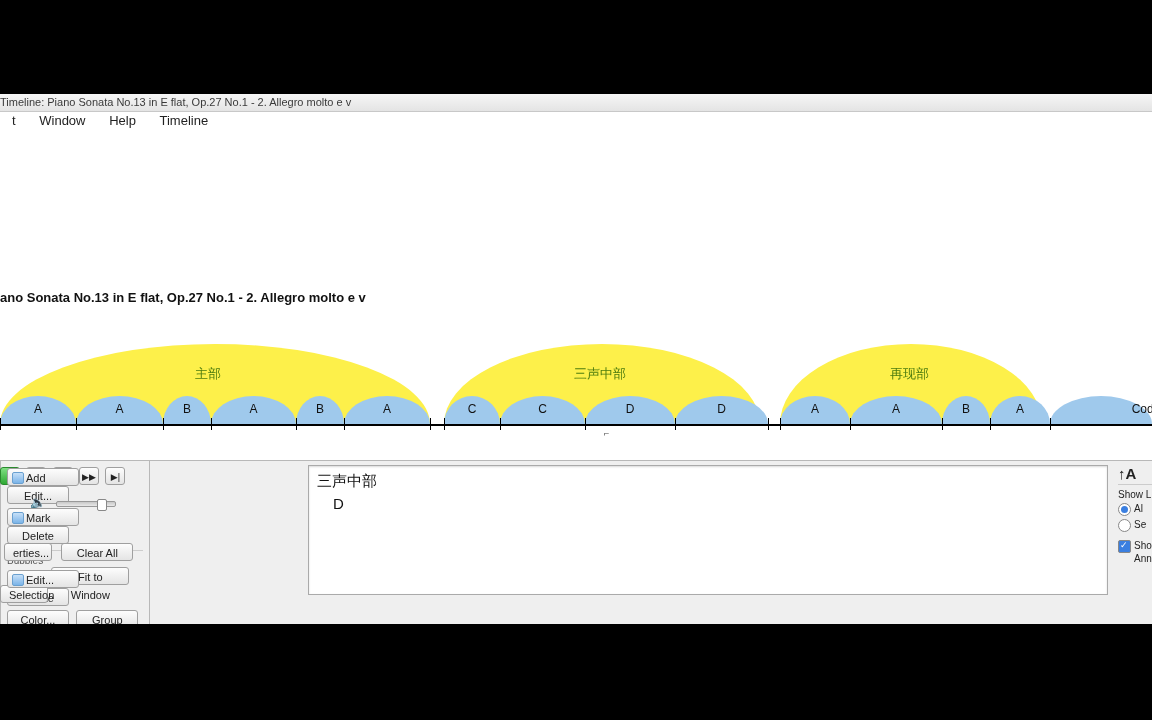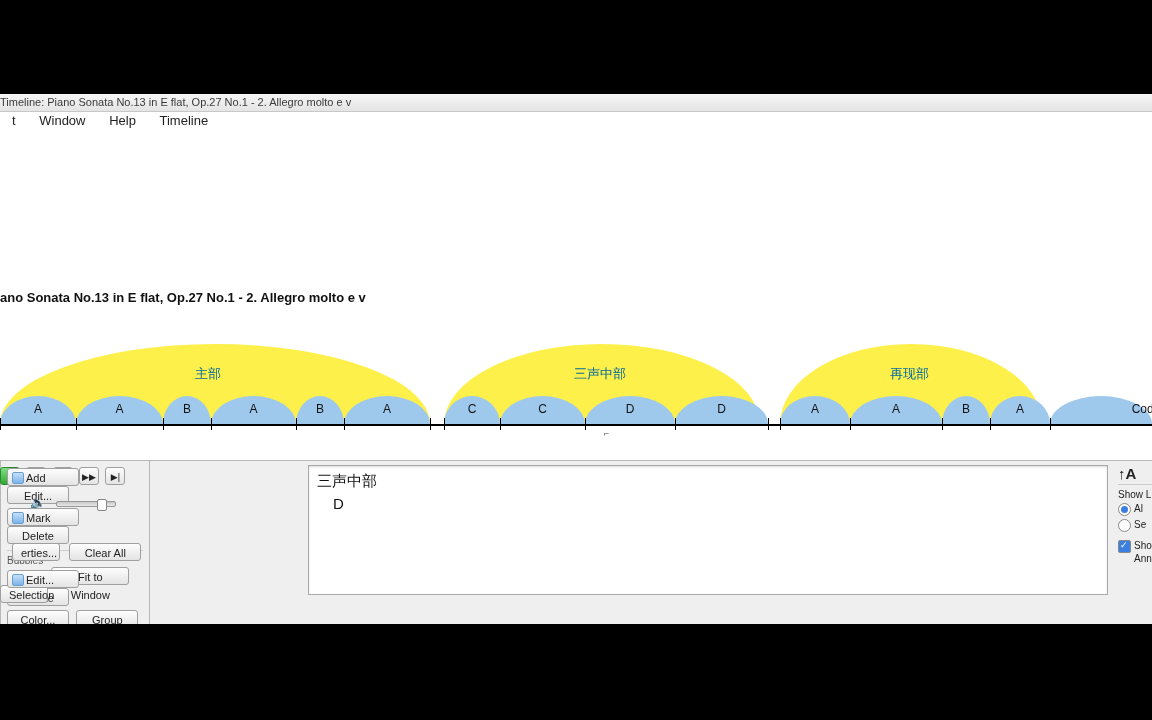--- a/index.html
+++ b/index.html
@@ -9,32 +9,32 @@
 .titlebar{height:17px;line-height:17px;font-size:11px;color:#3a3a3a;background:linear-gradient(#f6f6f6,#e4e4e4);border-bottom:1px solid #c8c8c8}
 .menubar{height:18px;line-height:18px;background:#fff;border-bottom:1px solid #d0d0d0;padding-left:2px;font-size:13px;color:#222}
 .menubar span{display:inline-block;margin:0 10px;cursor:default}
 .canvas{position:absolute;top:36px;left:0;right:0;height:330px;background:#fff}
 .piece-title{position:absolute;left:0;top:160px;font-size:13px;font-weight:bold;color:#111}
 .track{position:absolute;top:180px;left:0;right:0;height:110px}
 .axisline{position:absolute;top:114px;left:0;width:1152px;height:2px;background:#000}
 .tick{position:absolute;top:108px;width:1px;height:12px;background:#000}
 .cursor{position:absolute;top:118px;font-size:9px;color:#444}
 svg.arcs{position:absolute;top:0;left:0;width:1152px;height:114px}
-.seclabel{position:absolute;color:#0369a1;font-size:13px}
+.seclabel{position:absolute;color:#4d7c0f;font-size:13px}
 .sublabel{position:absolute;top:92px;width:24px;text-align:center;margin-left:-12px;color:#111;font-size:12px}
 .panel{position:absolute;top:366px;left:0;right:0;bottom:0;background:#efefef;border-top:1px solid #b8b8b8}
 .btn{display:inline-block;height:18px;line-height:18px;padding:0 8px;font-size:11px;background:linear-gradient(#fdfdfd,#e4e4e4);border:1px solid #9f9f9f;border-radius:3px;color:#222;text-align:center;box-sizing:border-box;cursor:default}
 .btn.sq{width:20px;padding:0;text-align:center}
 .grp{position:absolute}
 .transport{left:0;top:6px}
 .transport .btn{margin-right:3px;font-size:9px;font-family:Arial}
 .vol{left:0;top:34px}
 .vol .slider{display:inline-block;width:58px;height:4px;background:linear-gradient(#c8c8c8,#e8e8e8);border:1px solid #999;border-radius:2px;position:relative;vertical-align:middle}
 .vol .slider .thumb{position:absolute;top:-3px;left:40px;width:8px;height:10px;background:#fff;border:1px solid #888;border-radius:2px}
-.left2{left:12px;top:82px}
+.left2{left:4px;top:82px}
 .left2 .btn{width:72px;margin-right:6px;margin-bottom:6px}
 .left3{left:0;top:106px}
 .mid{left:152px;top:0;width:148px;bottom:10px;border-left:1px solid #b8b8b8;border-right:1px solid #b8b8b8;background:#efefef;padding-top:3px}
 .mid .row{margin:4px 6px}
 .mid .row .btn{width:62px;margin-right:4px}
 .mid .btn.ic{width:72px;text-align:left;padding-left:18px;position:relative}
 .mid .btn.ic::before{content:"";position:absolute;left:4px;top:3px;width:10px;height:10px;background:linear-gradient(#c7e0f8,#7bb4e8);border:1px solid #6aa0d0;border-radius:2px}
 .mid .subhdr{font-size:10px;color:#555;margin:6px 6px 0 6px;border-top:1px solid #ccc;padding-top:4px}
 .detail{position:absolute;left:308px;top:4px;width:800px;height:130px;background:#fff;border:1px solid #aaa;box-shadow:inset 0 1px 2px rgba(0,0,0,0.15);box-sizing:border-box;padding:6px 8px;font-size:15px;color:#111}
 .detail .l2{margin-left:16px;margin-top:4px}

